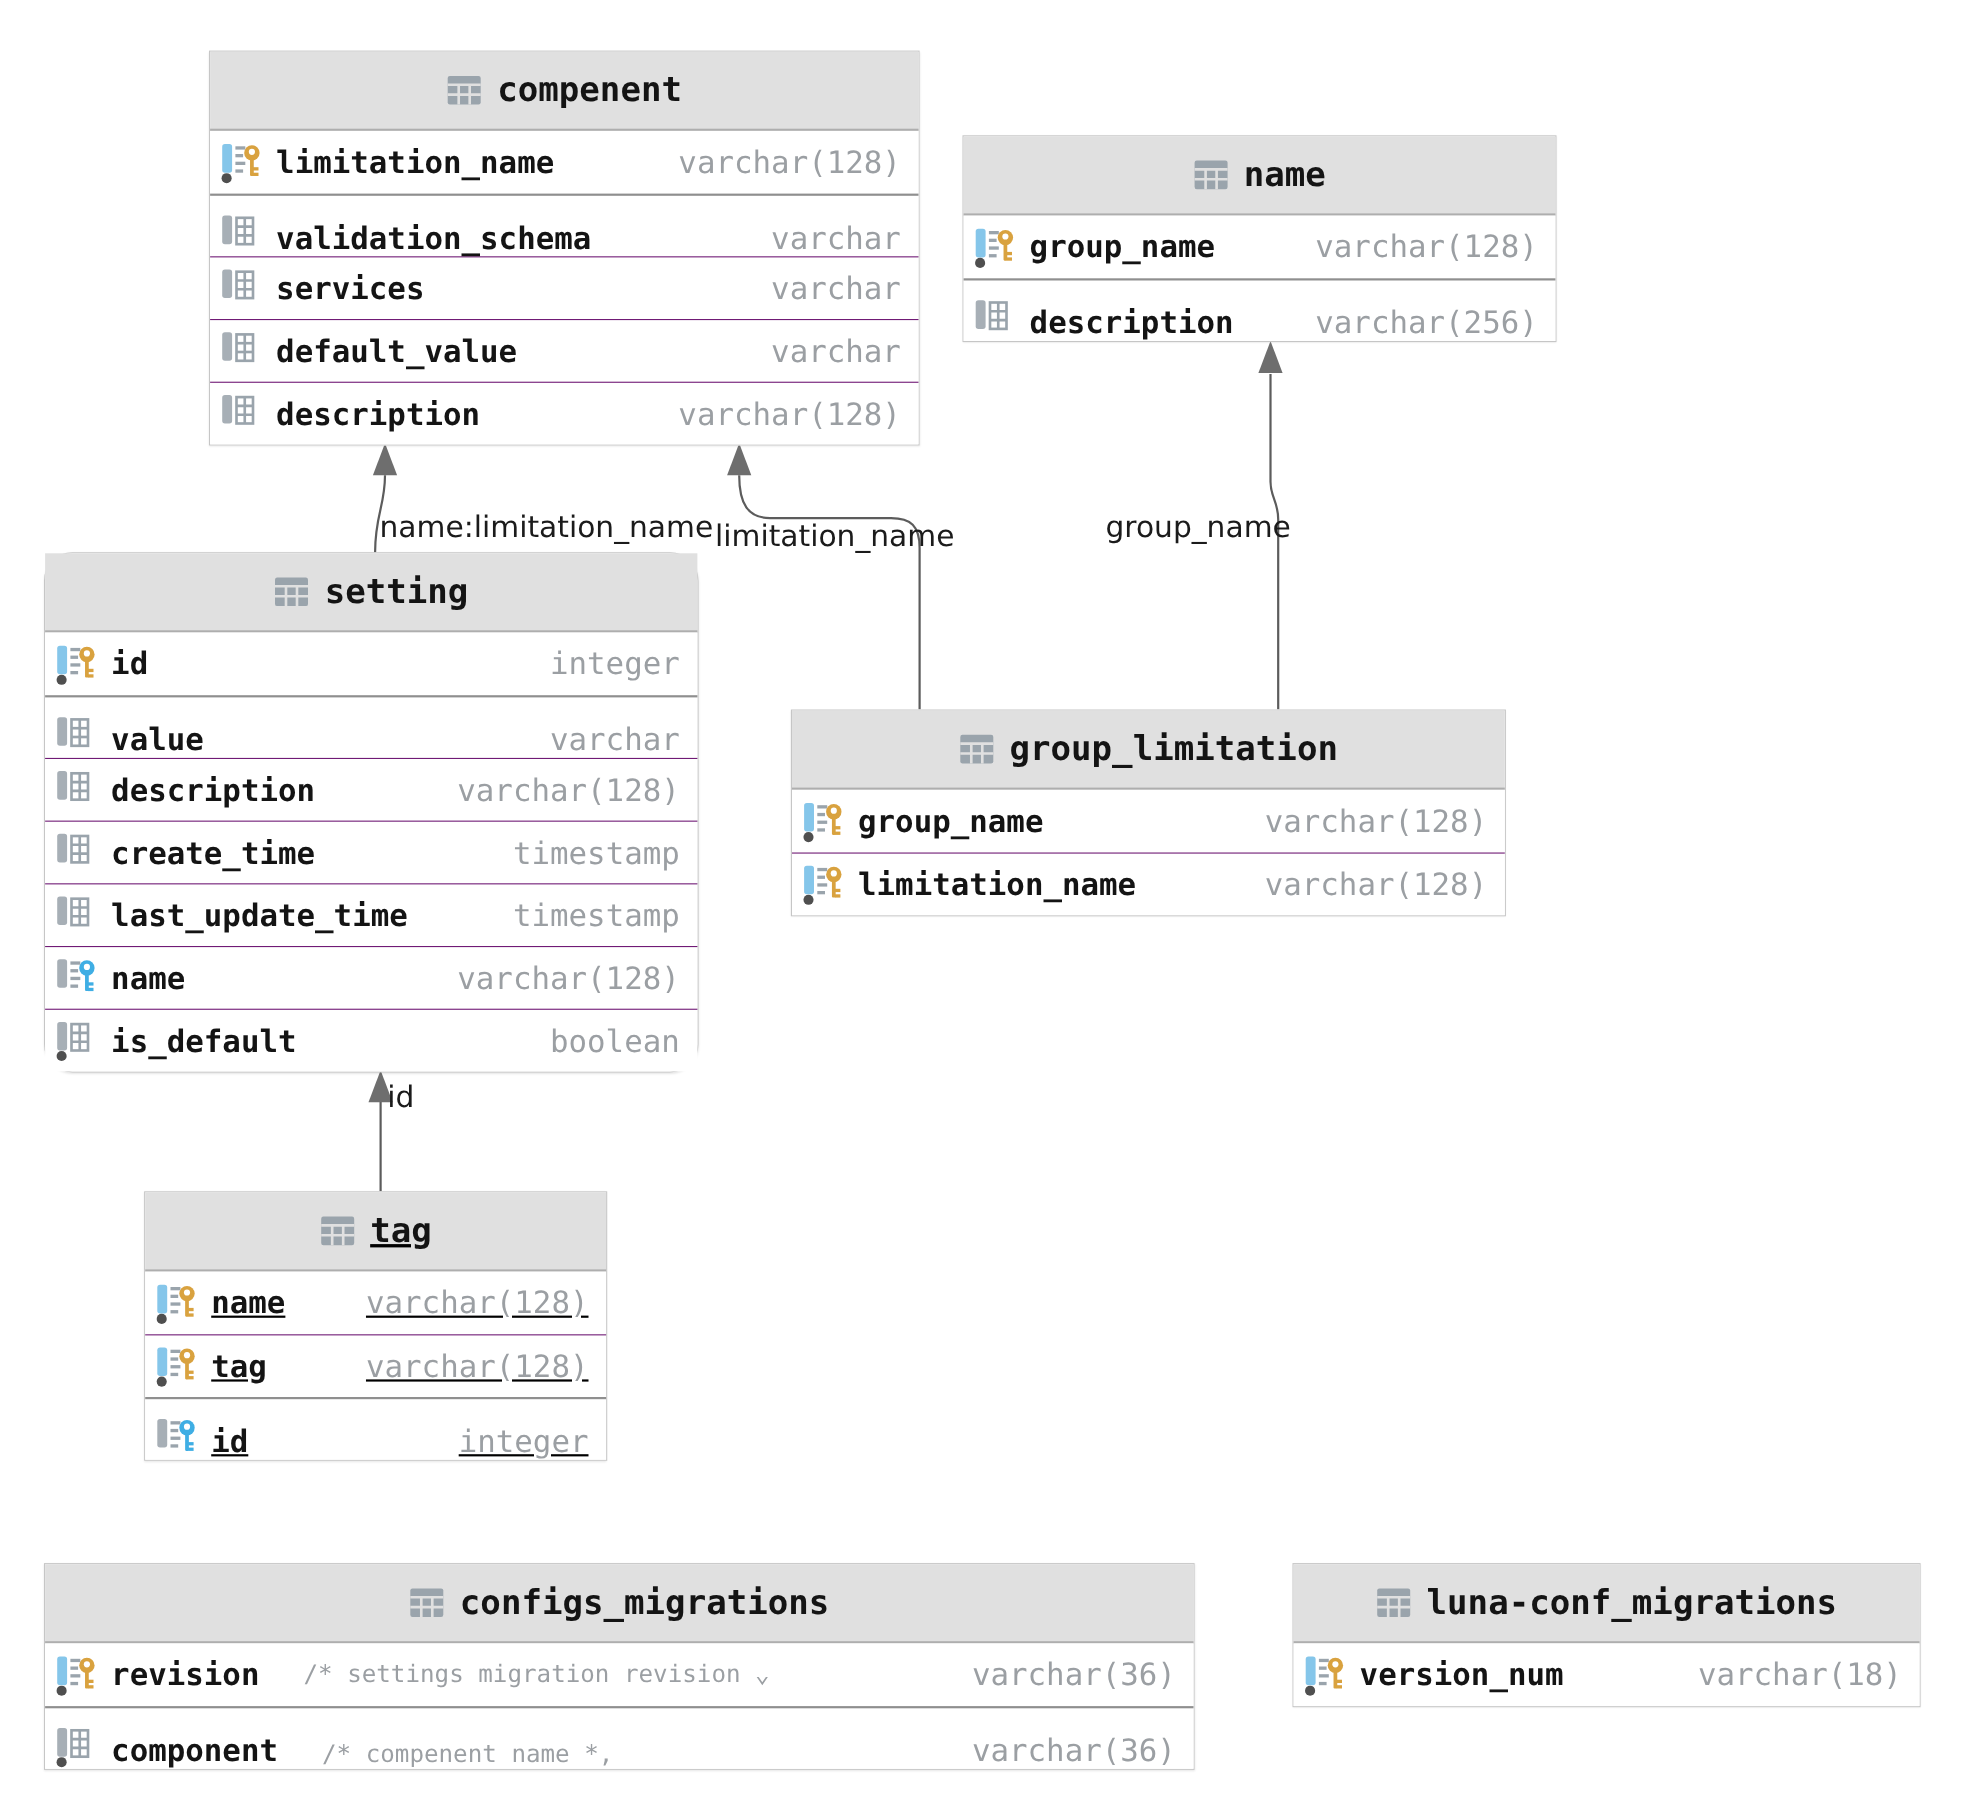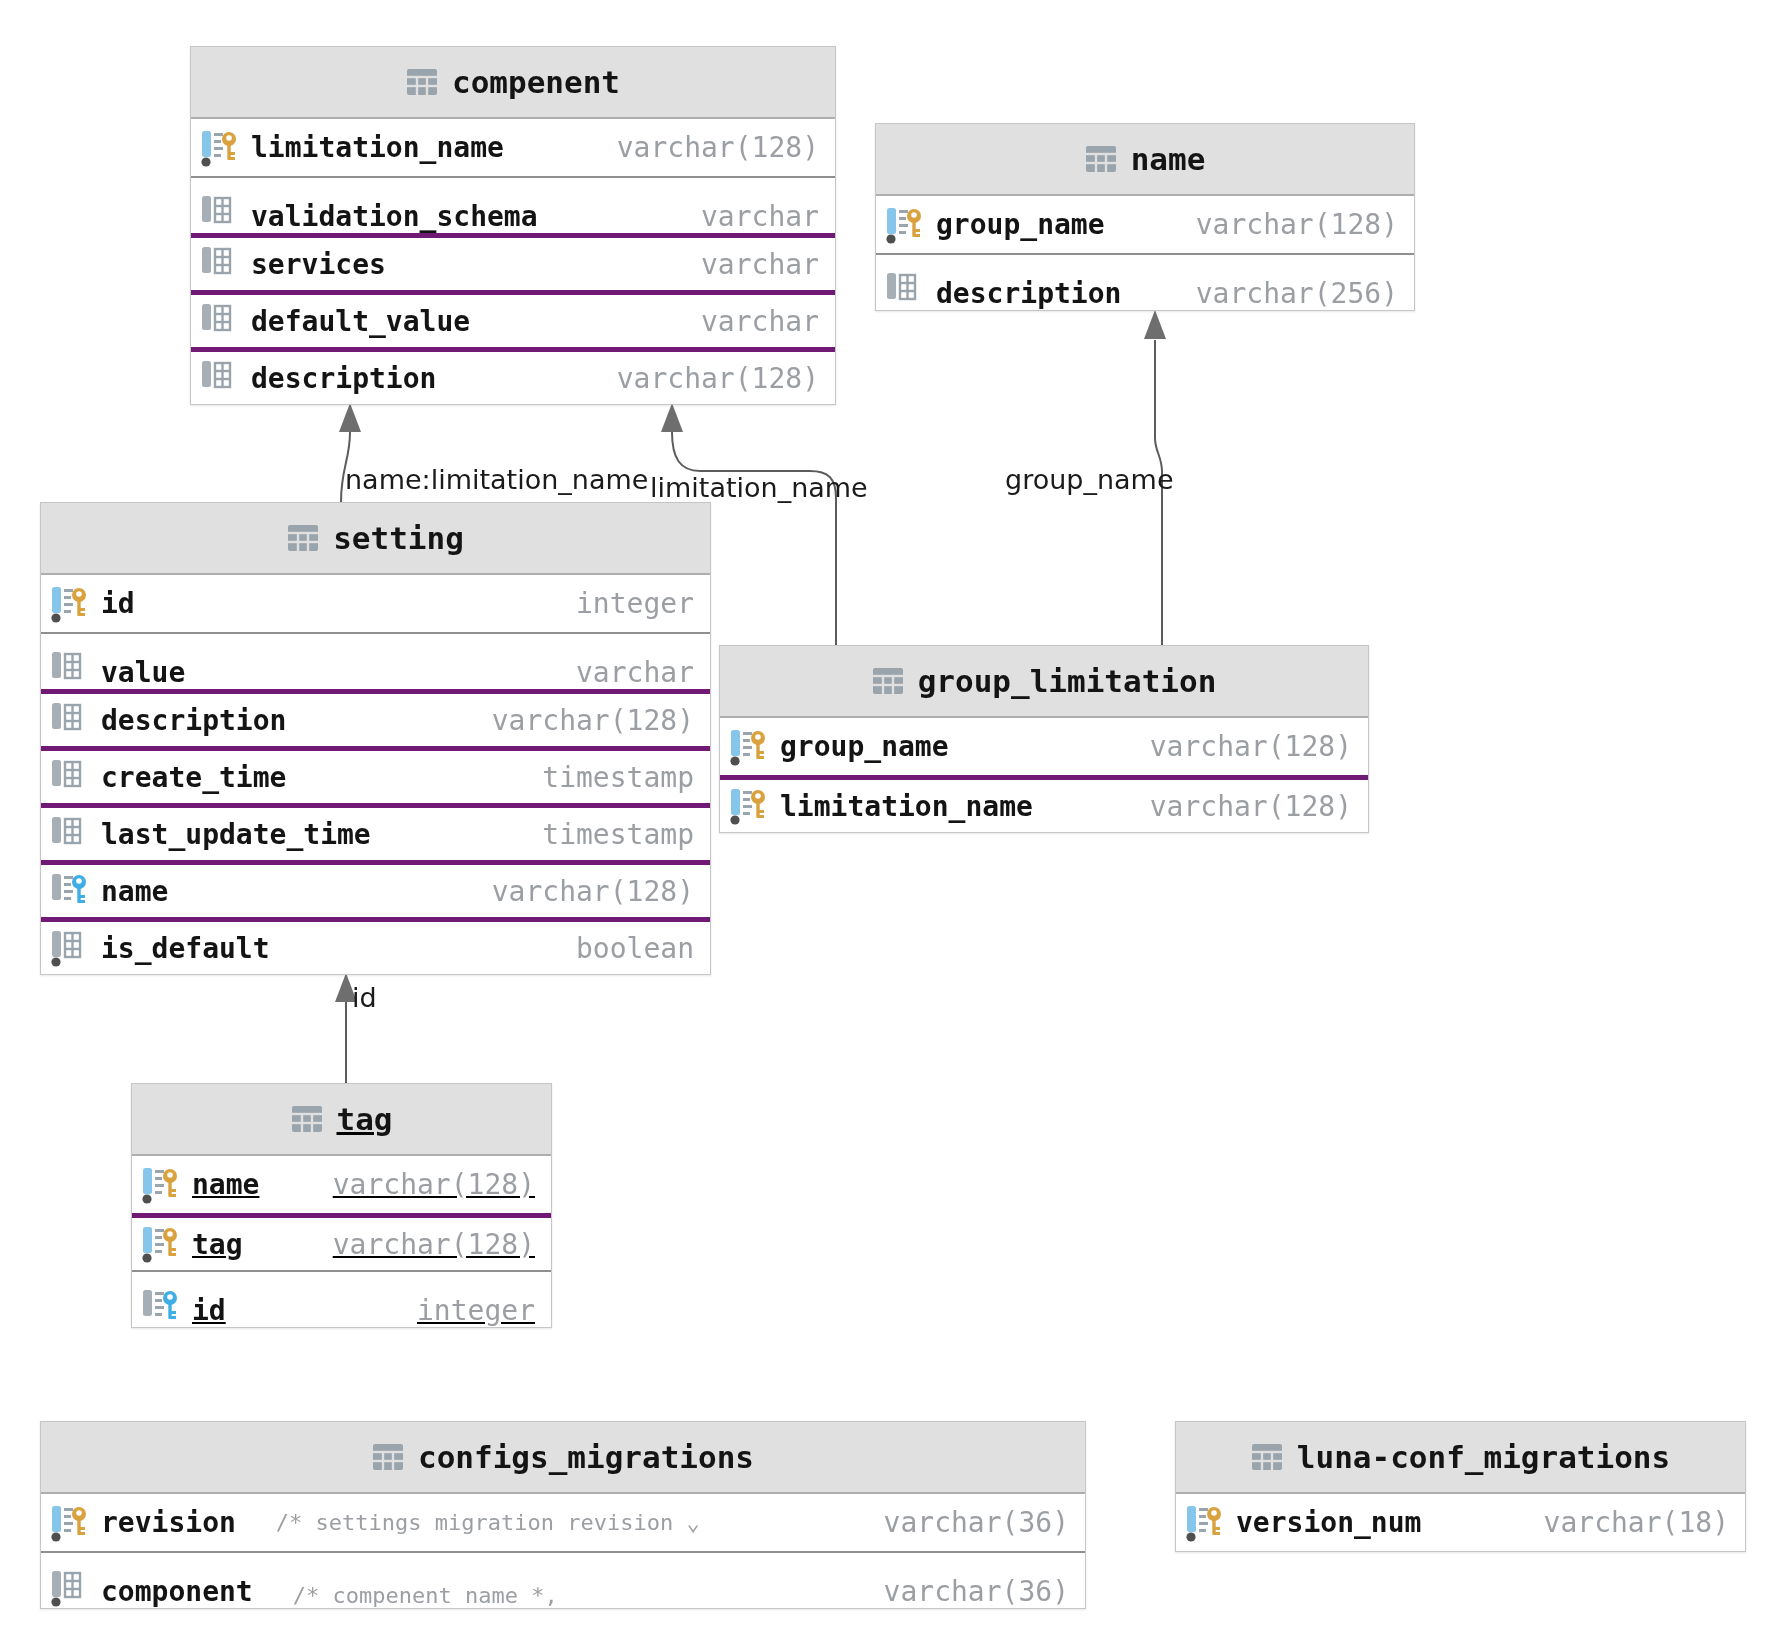--- a/index.html
+++ b/index.html
@@ -30,21 +30,21 @@
     font-weight:bold;font-size:31px;color:#141414;letter-spacing:0px;
     white-space:nowrap;
   }
   .db-row{
     height:57px;
     display:flex;align-items:center;
     padding:0 16px 0 10px;
     box-sizing:border-box;
     background:#ffffff;
   }
-  .db-row.sep-light{border-top:5px solid #701a75;}
+  .db-row.sep-light{border-top:1px solid #701a75;}
   .db-row.sep-strong{border-top:2px solid #8f8f8f;align-items:flex-end;}
   .col-icon{flex:0 0 40px;width:40px;height:40px;margin-right:10px;}
   .col-name{
     font-weight:bold;font-size:28px;color:#141414;white-space:nowrap;
   }
   .col-comment{
     font-size:22px;color:#9b9fa3;margin-left:40px;white-space:nowrap;
     overflow:hidden;text-overflow:clip;
   }
   .col-type{
@@ -204,21 +204,21 @@
               <rect x="14" y="5" width="15" height="24"></rect>
               <line x1="14" y1="13" x2="29" y2="13"></line>
               <line x1="14" y1="21" x2="29" y2="21"></line>
               <line x1="21.5" y1="5" x2="21.5" y2="29"></line>
             </g>
           </svg>
           <span class="col-name">description</span>
           <span class="col-type">varchar(256)</span>
         </div>
       </div>
-      <div class="db-table" style="left: 40px; top: 502px; width: 671px;">
+      <div class="db-table" style="left: 40px; top: 502px; width: 595px; border-radius: 26px;">
         <div class="db-header">
           <svg width="32" height="28" viewBox="0 0 32 28">
             <rect x="1" y="1" width="30" height="26" rx="2" fill="#9aa4ac"></rect>
             <g stroke="#e0e0e0" stroke-width="2.4">
               <line x1="1" y1="9" x2="31" y2="9"></line>
               <line x1="1" y1="18" x2="31" y2="18"></line>
               <line x1="11" y1="9" x2="11" y2="27"></line>
               <line x1="21" y1="9" x2="21" y2="27"></line>
             </g>
           </svg>

